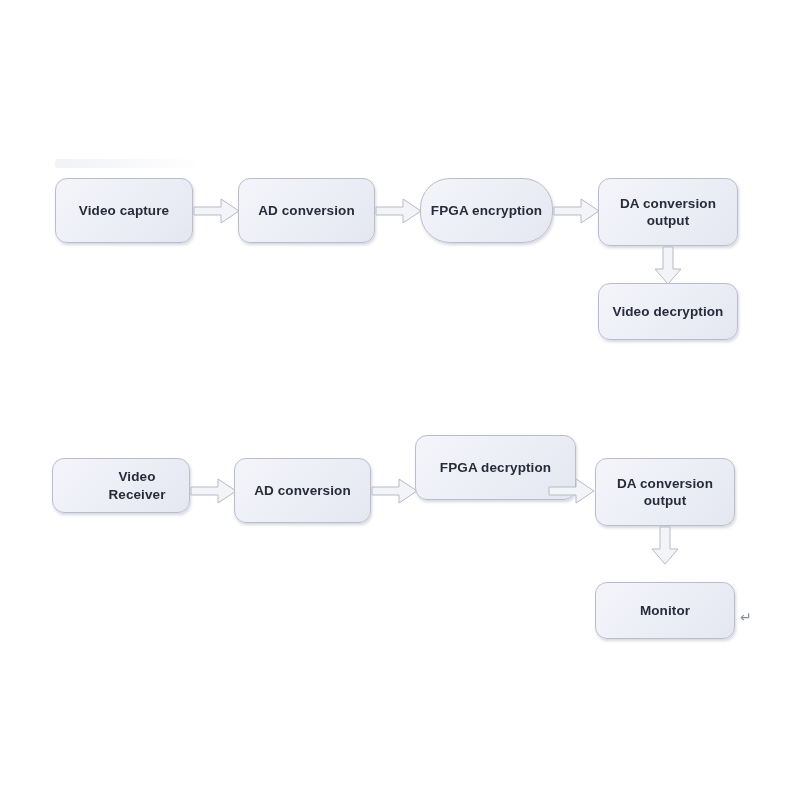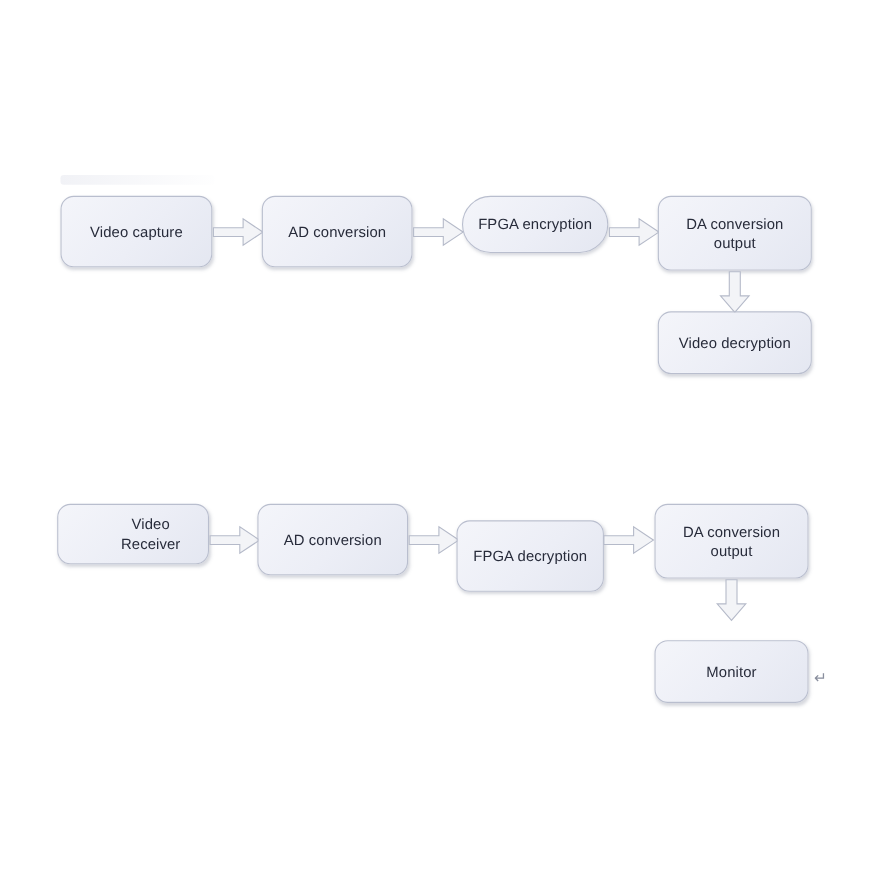--- a/index.html
+++ b/index.html
@@ -29,21 +29,21 @@
     box-sizing: border-box;
     border: 1px solid #b9bece;
     border-radius: 12px;
     background: linear-gradient(135deg, #f4f5fa 0%, #eceef6 55%, #e4e7f1 100%);
     box-shadow: 1px 2px 3px rgba(120,125,145,0.30);
     display: flex;
     align-items: center;
     justify-content: center;
     text-align: center;
     color: #272b3a;
-    font-weight: normal;
+    font-weight: bold;
     font-size: 13.5px;
     line-height: 1.28;
     letter-spacing: 0.1px;
     padding: 2px 6px;
     white-space: pre-line;
   }
 
   
   .arrow {
     position: absolute;
@@ -95,21 +95,21 @@
   </div>
 
   <div class="node" style="left:238px; top:178px; width:137px; height:65px;">AD conversion</div>
 
   <div class="arrow" style="left:376px; top:198px;">
     <svg width="46" height="26" viewBox="0 0 46 26">
       <polygon class="ashape" points="0,9 27,9 27,1 45,13 27,25 27,17 0,17"></polygon>
     </svg>
   </div>
 
-  <div class="node" style="left:420px; top:178px; width:133px; height:52px;border-radius:30px;">FPGA encryption</div>
+  <div class="node" style="left:420px; top:178px; width:133px; height:65px;border-radius:30px;">FPGA encryption</div>
 
   <div class="arrow" style="left:554px; top:198px;">
     <svg width="46" height="26" viewBox="0 0 46 26">
       <polygon class="ashape" points="0,9 27,9 27,1 45,13 27,25 27,17 0,17"></polygon>
     </svg>
   </div>
 
   <div class="node" style="left:598px; top:178px; width:140px; height:68px;">DA conversion
 output</div>
 
@@ -130,21 +130,21 @@
   </div>
 
   <div class="node" style="left:234px; top:458px; width:137px; height:65px;">AD conversion</div>
 
   <div class="arrow" style="left:372px; top:478px;">
     <svg width="46" height="26" viewBox="0 0 46 26">
       <polygon class="ashape" points="0,9 27,9 27,1 45,13 27,25 27,17 0,17"></polygon>
     </svg>
   </div>
 
-  <div class="node" style="left:415px; top:473px; width:134px; height:65px;">FPGA decryption</div>
+  <div class="node" style="left:415px; top:435px; width:161px; height:65px;">FPGA decryption</div>
 
   <div class="arrow" style="left:549px; top:478px;">
     <svg width="46" height="26" viewBox="0 0 46 26">
       <polygon class="ashape" points="0,9 27,9 27,1 45,13 27,25 27,17 0,17"></polygon>
     </svg>
   </div>
 
   <div class="node" style="left:595px; top:458px; width:140px; height:68px;">DA conversion
 output</div>
 

